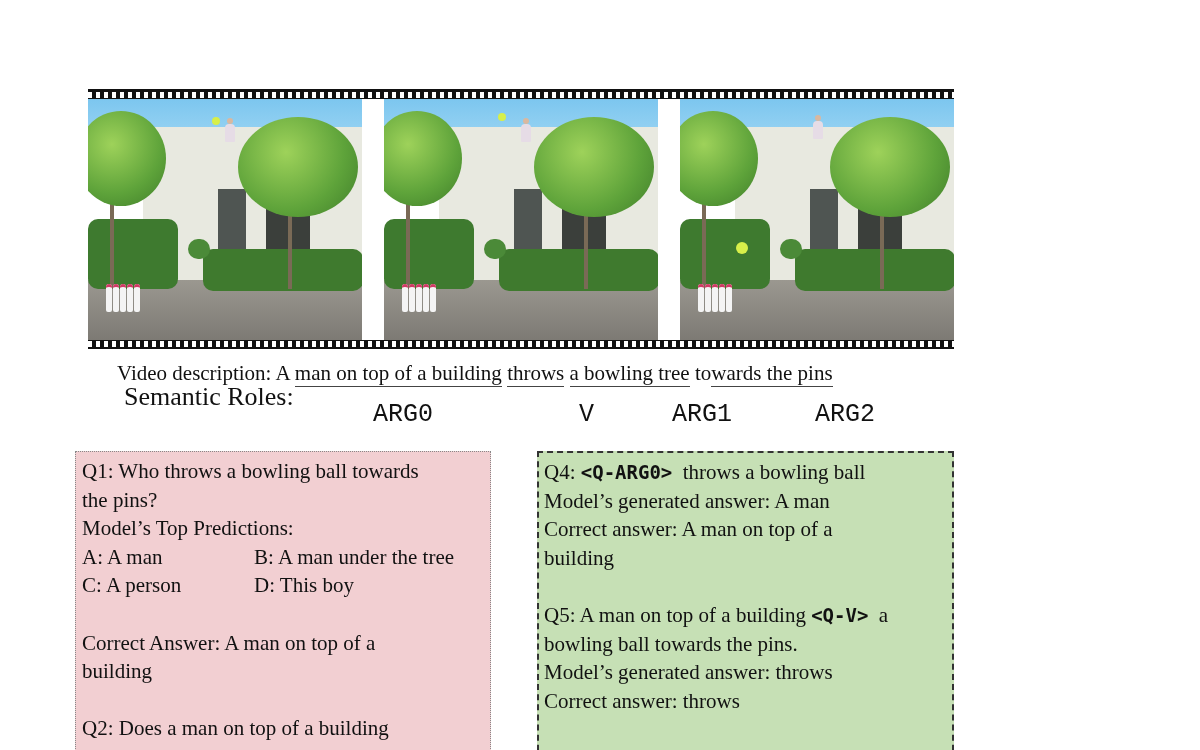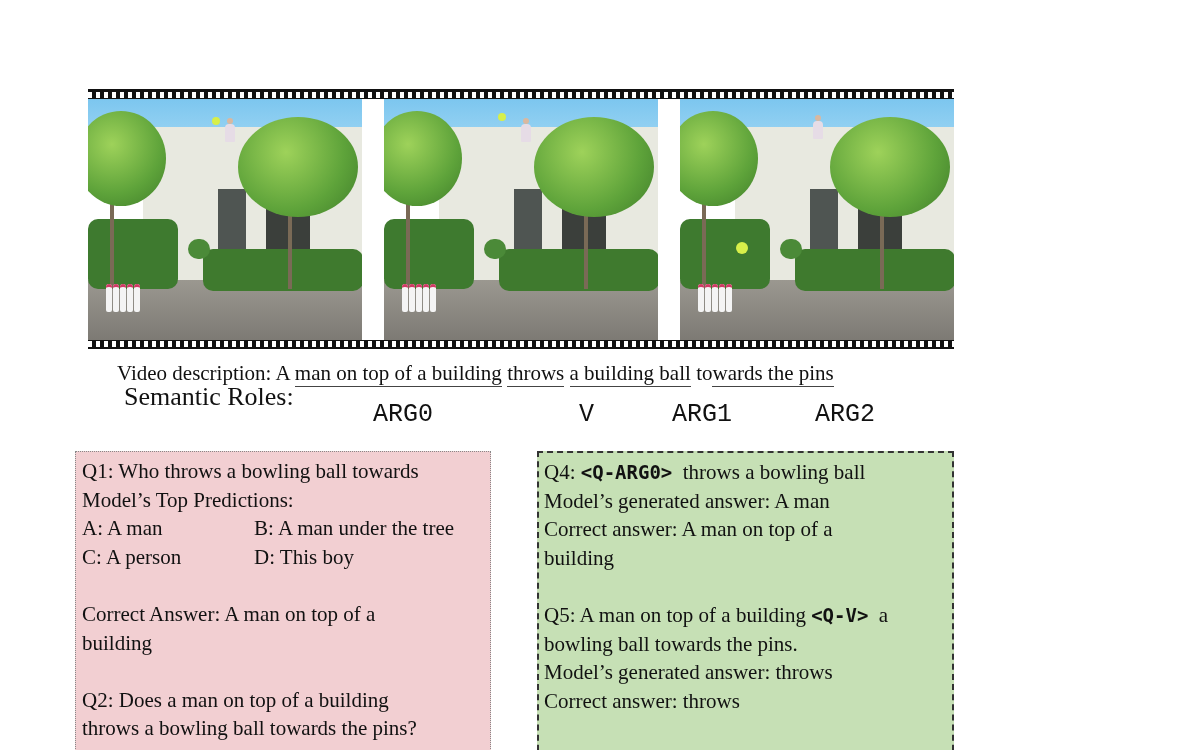--- a/index.html
+++ b/index.html
@@ -125,30 +125,31 @@
           <div class="pin" style="left:7px"></div>
           <div class="pin" style="left:14px"></div>
           <div class="pin" style="left:21px"></div>
           <div class="pin" style="left:28px"></div>
         </div>
     </div>
   </div>
   <div class="film-holes bottom"></div>
 </div>
 
-<div class="caption"><span>Video description: A </span><span class="underline">man on top of a building</span><span> </span><span class="underline">throws</span><span> </span><span class="underline">a building ball</span><span> to</span><span class="underline">wards the pins</span></div>
+<div class="caption"><span>Video description: A </span><span class="underline">man on top of a building</span><span> </span><span class="underline">throws</span><span> </span><span class="underline">a bowling tree</span><span> to</span><span class="underline">wards the pins</span></div>
 
 <div class="roles-label">Semantic Roles:</div>
 <div class="role" style="left:373px">ARG0</div>
 <div class="role" style="left:579px">V</div>
 <div class="role" style="left:672px">ARG1</div>
 <div class="role" style="left:815px">ARG2</div>
 
 <div class="box red">
   <span class="line">Q1: Who throws a bowling ball towards</span>
+  <span class="line">the pins?</span>
   <span class="line">Model’s Top Predictions:</span>
   <div class="pred-row">
     <span class="pred-a">A: A man</span>
     <span>B: A man under the tree</span>
   </div>
   <div class="pred-row">
     <span class="pred-a">C: A person</span>
     <span>D: This boy</span>
   </div>
   <div class="blank"></div>

